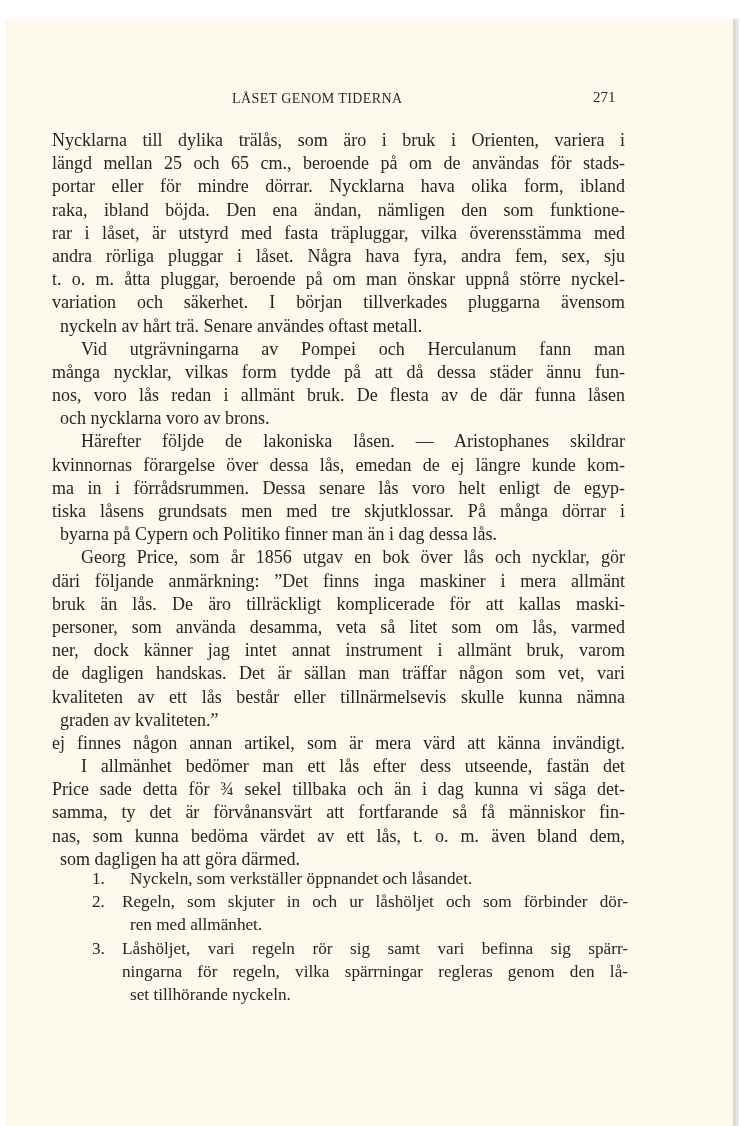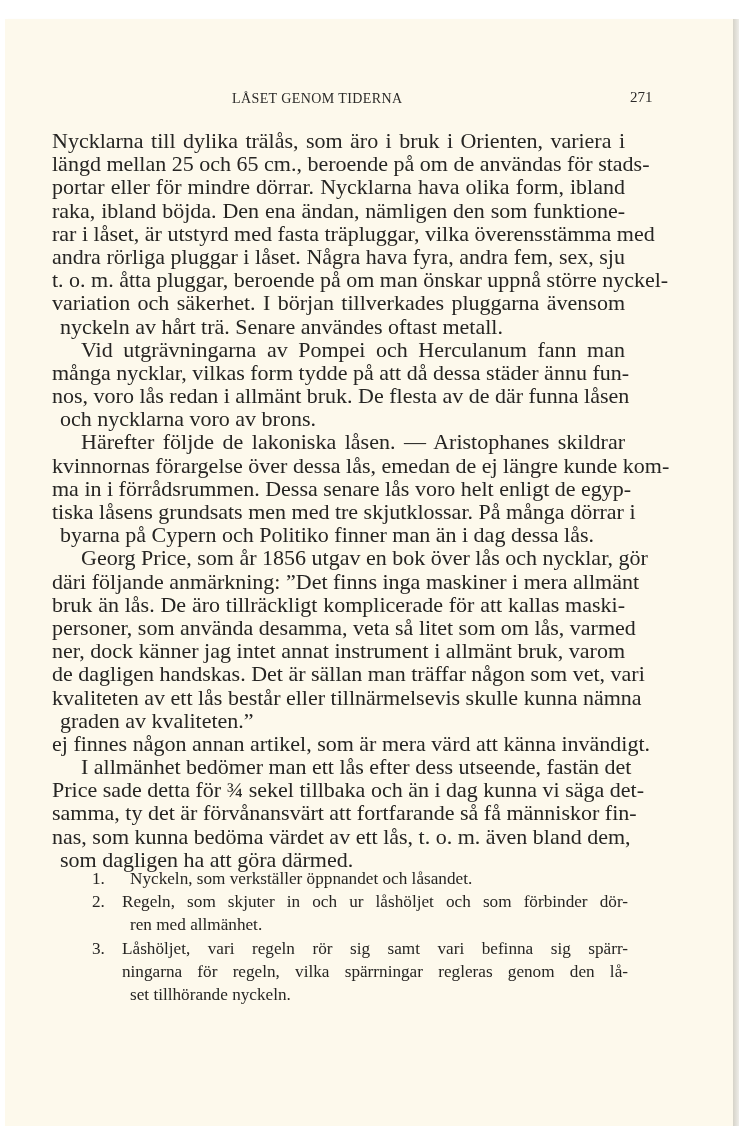--- a/index.html
+++ b/index.html
@@ -41,29 +41,28 @@
       left: 227px;
       top: 0;
       font-size: 14px;
       letter-spacing: 0.4px;
     }
     .page-number {
       position: absolute;
       left: 588px;
       top: -2px;
       font-size: 15px;
-      margin-left: 37px;
     }
     .body {
       position: absolute;
       left: 47px;
       top: 110px;
       width: 573px;
       font-family: "Liberation Serif", serif;
-      font-size: 22px;
+      font-size: 18px;
       color: #262523;
     }
     .line {
       height: 23.2px;
       line-height: 23.2px;
       white-space: nowrap;
       text-align: justify;
       text-align-last: justify;
     }
     .line.last {

